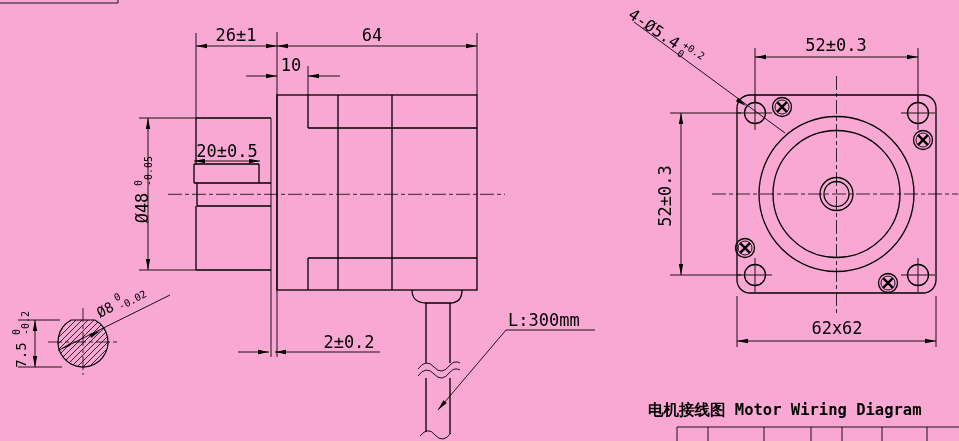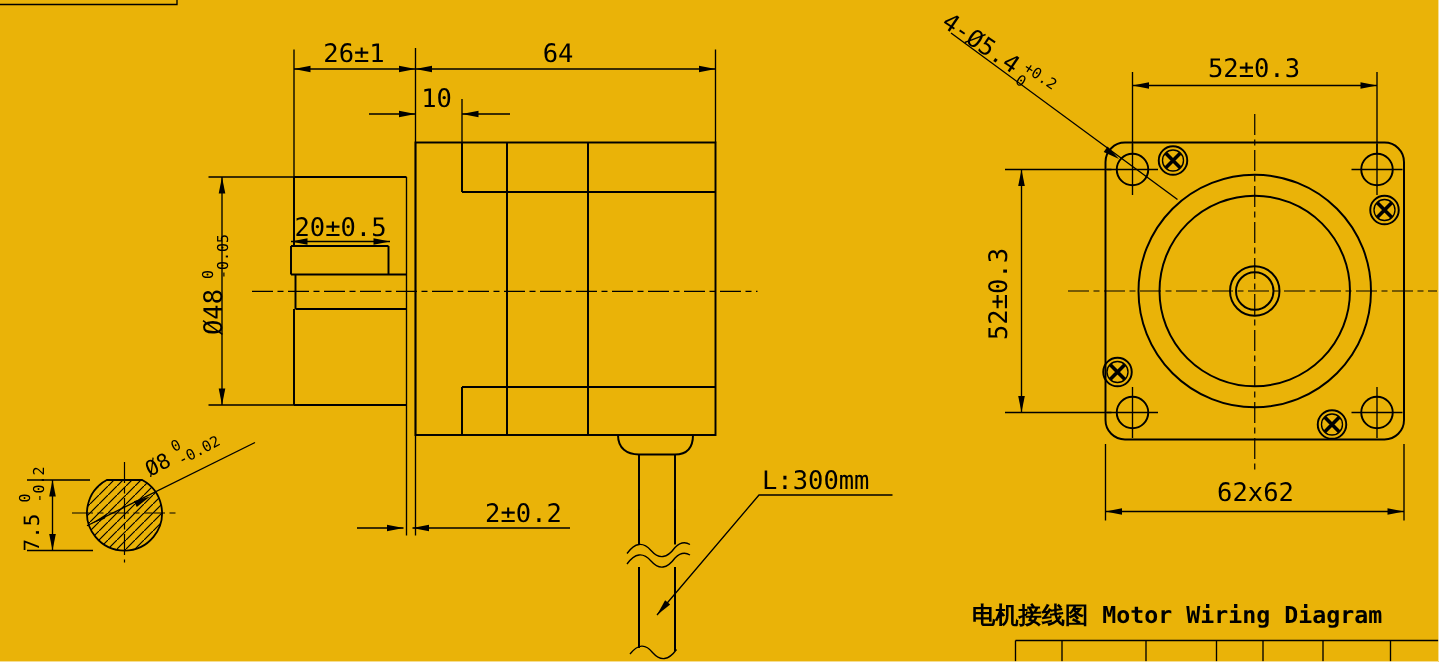--- a/index.html
+++ b/index.html
@@ -1,16 +1,16 @@
 <!DOCTYPE html>
 <html><head>
 <meta charset="utf-8">
 <style>
   html,body{margin:0;padding:0;background:#fff;}
-  .canvas{position:relative;width:959px;height:441px;background:#eab308;overflow:hidden;
+  .canvas{position:relative;width:959px;height:441px;background:#f9a8d4;overflow:hidden;
           font-family:"DejaVu Sans Mono","Liberation Mono",monospace;}
   svg{position:absolute;left:0;top:0;}
   .outline{stroke:#000;stroke-width:1.3;fill:none;}
   .thin{stroke:#000;stroke-width:0.9;fill:none;}
   .cl{stroke:#000;stroke-width:0.8;fill:none;stroke-dasharray:14 3 4 3;}
   .arrow{fill:#000;stroke:none;}
   .dimtext{font-family:"DejaVu Sans Mono","Liberation Mono",monospace;font-size:17px;fill:#000;}
   .toltext{font-family:"DejaVu Sans Mono","Liberation Mono",monospace;font-size:10px;fill:#000;}
   .smalltext{font-family:"DejaVu Sans Mono","Liberation Mono",monospace;font-size:14px;fill:#000;}
   .titletext{font-family:"DejaVu Sans Mono","Liberation Mono",monospace;font-size:15.5px;font-weight:bold;fill:#000;}

